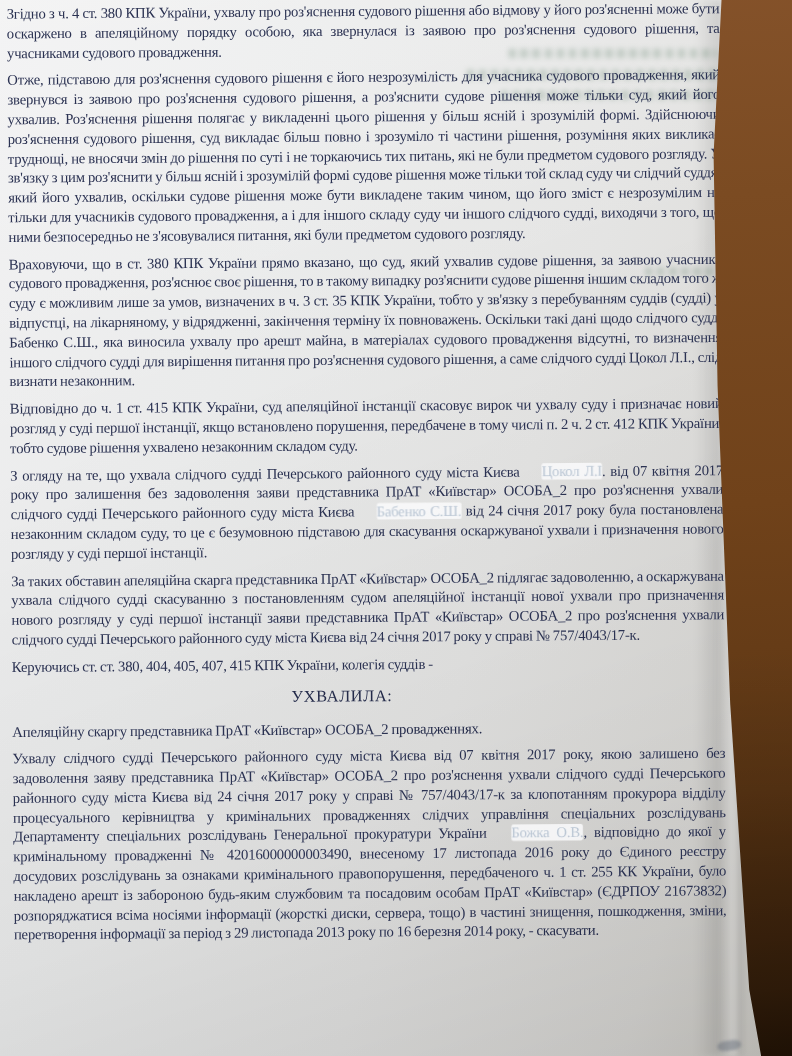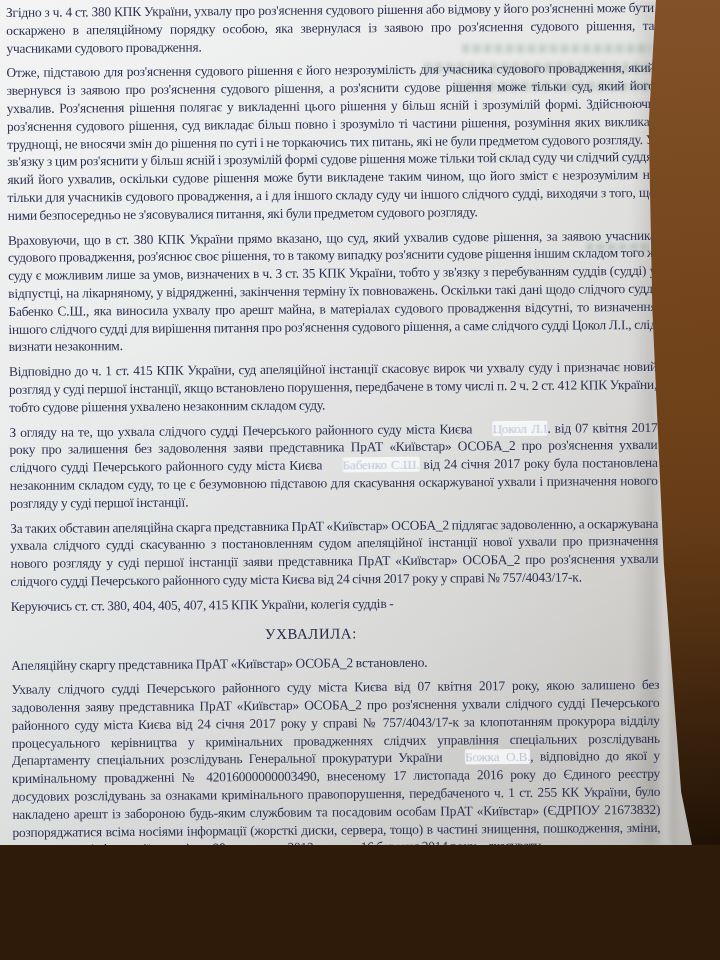--- a/index.html
+++ b/index.html
@@ -1,16 +1,16 @@
 <!DOCTYPE html>
 <html><head>
 <meta charset="utf-8">
 <style>
   html,body{margin:0;padding:0;background:#2e1b09;}
-  .scene{position:relative;width:720px;height:845px;overflow:hidden;
+  .scene{position:relative;width:720px;height:960px;overflow:hidden;
          font-family:"Liberation Serif","DejaVu Serif",serif;}
   .table-bg{position:absolute;inset:0;
     background:linear-gradient(176deg,#86532b 0%,#7b4b22 22%,#70421a 50%,#5c3614 76%,#3f240c 94%,#2e1a08 100%);}
   .table-bg::after{content:"";position:absolute;inset:0;
     background:radial-gradient(120% 70% at 100% 100%,rgba(0,0,0,0.35) 0%,rgba(0,0,0,0) 55%);}
   .paper{position:absolute;inset:0;
     background:linear-gradient(108deg,#efeff0 0%,#eaebeb 30%,#e4e4e3 60%,#dbdad7 85%,#cfcdc7 100%);
     clip-path:polygon(0 0,91.1% 0,90.1% 14.6%,90.6% 36.5%,92.2% 66.7%,94.6% 93.7%,96.1% 100%,0 100%);
     filter:drop-shadow(6px 2px 8px rgba(30,15,4,0.55));}
   .paper-light{position:absolute;inset:0;pointer-events:none;
@@ -49,18 +49,18 @@
     <div class="bleed bleed-4"></div>
     <div class="content">
         <p class="para"><span>Згідно з ч. 4 ст. 380 КПК України, ухвалу про роз'яснення судового рішення або відмову у його роз'ясненні може бути оскаржено в апеляційному порядку особою, яка звернулася із заявою про роз'яснення судового рішення, та учасниками судового провадження.</span></p>
         <p class="para"><span>Отже, підставою для роз'яснення судового рішення є його незрозумілість для учасника судового провадження, який звернувся із заявою про роз'яснення судового рішення, а роз'яснити судове рішення може тільки суд, який його ухвалив. Роз'яснення рішення полягає у викладенні цього рішення у більш ясній і зрозумілій формі. Здійснюючи роз'яснення судового рішення, суд викладає більш повно і зрозуміло ті частини рішення, розуміння яких викликає труднощі, не вносячи змін до рішення по суті і не торкаючись тих питань, які не були предметом судового розгляду. У зв'язку з цим роз'яснити у більш ясній і зрозумілій формі судове рішення може тільки той склад суду чи слідчий суддя, який його ухвалив, оскільки судове рішення може бути викладене таким чином, що його зміст є незрозумілим не тільки для учасників судового провадження, а і для іншого складу суду чи іншого слідчого судді, виходячи з того, що ними безпосередньо не з'ясовувалися питання, які були предметом судового розгляду.</span></p>
         <p class="para"><span>Враховуючи, що в ст. 380 КПК України прямо вказано, що суд, який ухвалив судове рішення, за заявою учасника судового провадження, роз'яснює своє рішення, то в такому випадку роз'яснити судове рішення іншим складом того ж суду є можливим лише за умов, визначених в ч. 3 ст. 35 КПК України, тобто у зв'язку з перебуванням суддів (судді) у відпустці, на лікарняному, у відрядженні, закінчення терміну їх повноважень. Оскільки такі дані щодо слідчого судді Бабенко С.Ш., яка виносила ухвалу про арешт майна, в матеріалах судового провадження відсутні, то визначення іншого слідчого судді для вирішення питання про роз'яснення судового рішення, а саме слідчого судді Цокол Л.І., слід визнати незаконним.</span></p>
         <p class="para"><span>Відповідно до ч. 1 ст. 415 КПК України, суд апеляційної інстанції скасовує вирок чи ухвалу суду і призначає новий розгляд у суді першої інстанції, якщо встановлено порушення, передбачене в тому числі п. 2 ч. 2 ст. 412 КПК України, тобто судове рішення ухвалено незаконним складом суду.</span></p>
         <p class="para"><span>З огляду на те, що ухвала слідчого судді Печерського районного суду міста Києва </span><span class="redacted">Цокол Л.І</span><span>. від 07 квітня 2017 року про залишення без задоволення заяви представника ПрАТ «Київстар» ОСОБА_2 про роз'яснення ухвали слідчого судді Печерського районного суду міста Києва </span><span class="redacted">Бабенко С.Ш.</span><span> від 24 січня 2017 року була постановлена незаконним складом суду, то це є безумовною підставою для скасування оскаржуваної ухвали і призначення нового розгляду у суді першої інстанції.</span></p>
         <p class="para"><span>За таких обставин апеляційна скарга представника ПрАТ «Київстар» ОСОБА_2 підлягає задоволенню, а оскаржувана ухвала слідчого судді скасуванню з постановленням судом апеляційної інстанції нової ухвали про призначення нового розгляду у суді першої інстанції заяви представника ПрАТ «Київстар» ОСОБА_2 про роз'яснення ухвали слідчого судді Печерського районного суду міста Києва від 24 січня 2017 року у справі № 757/4043/17-к.</span></p>
         <p class="para"><span>Керуючись ст. ст. 380, 404, 405, 407, 415 КПК України, колегія суддів -</span></p>
         <p class="para heading"><span class="b">УХВАЛИЛА:</span></p>
-        <p class="para"><span>Апеляційну скаргу представника ПрАТ «Київстар» ОСОБА_2 </span><span class="b">встановлено.</span></p>
+        <p class="para"><span>Апеляційну скаргу представника ПрАТ «Київстар» ОСОБА_2 </span><span class="b">провадженнях.</span></p>
         <p class="para"><span>Ухвалу слідчого судді Печерського районного суду міста Києва від 07 квітня 2017 року, якою залишено без задоволення заяву представника ПрАТ «Київстар» ОСОБА_2 про роз'яснення ухвали слідчого судді Печерського районного суду міста Києва від 24 січня 2017 року у справі № 757/4043/17-к за клопотанням прокурора відділу процесуального керівництва у кримінальних провадженнях слідчих управління спеціальних розслідувань Департаменту спеціальних розслідувань Генеральної прокуратури України </span><span class="redacted">Божка О.В.</span><span>, відповідно до якої у кримінальному провадженні № 42016000000003490, внесеному 17 листопада 2016 року до Єдиного реєстру досудових розслідувань за ознаками кримінального правопорушення, передбаченого ч. 1 ст. 255 КК України, було накладено арешт із забороною будь-яким службовим та посадовим особам ПрАТ «Київстар» (ЄДРПОУ 21673832) розпоряджатися всіма носіями інформації (жорсткі диски, сервера, тощо) в частині знищення, пошкодження, зміни, перетворення інформації за період з 29 листопада 2013 року по 16 березня 2014 року, - </span><span class="b">скасувати.</span></p>
       </div>
     <div class="corner-mark"></div>
   </div>
 </div>
 
 </body></html>

